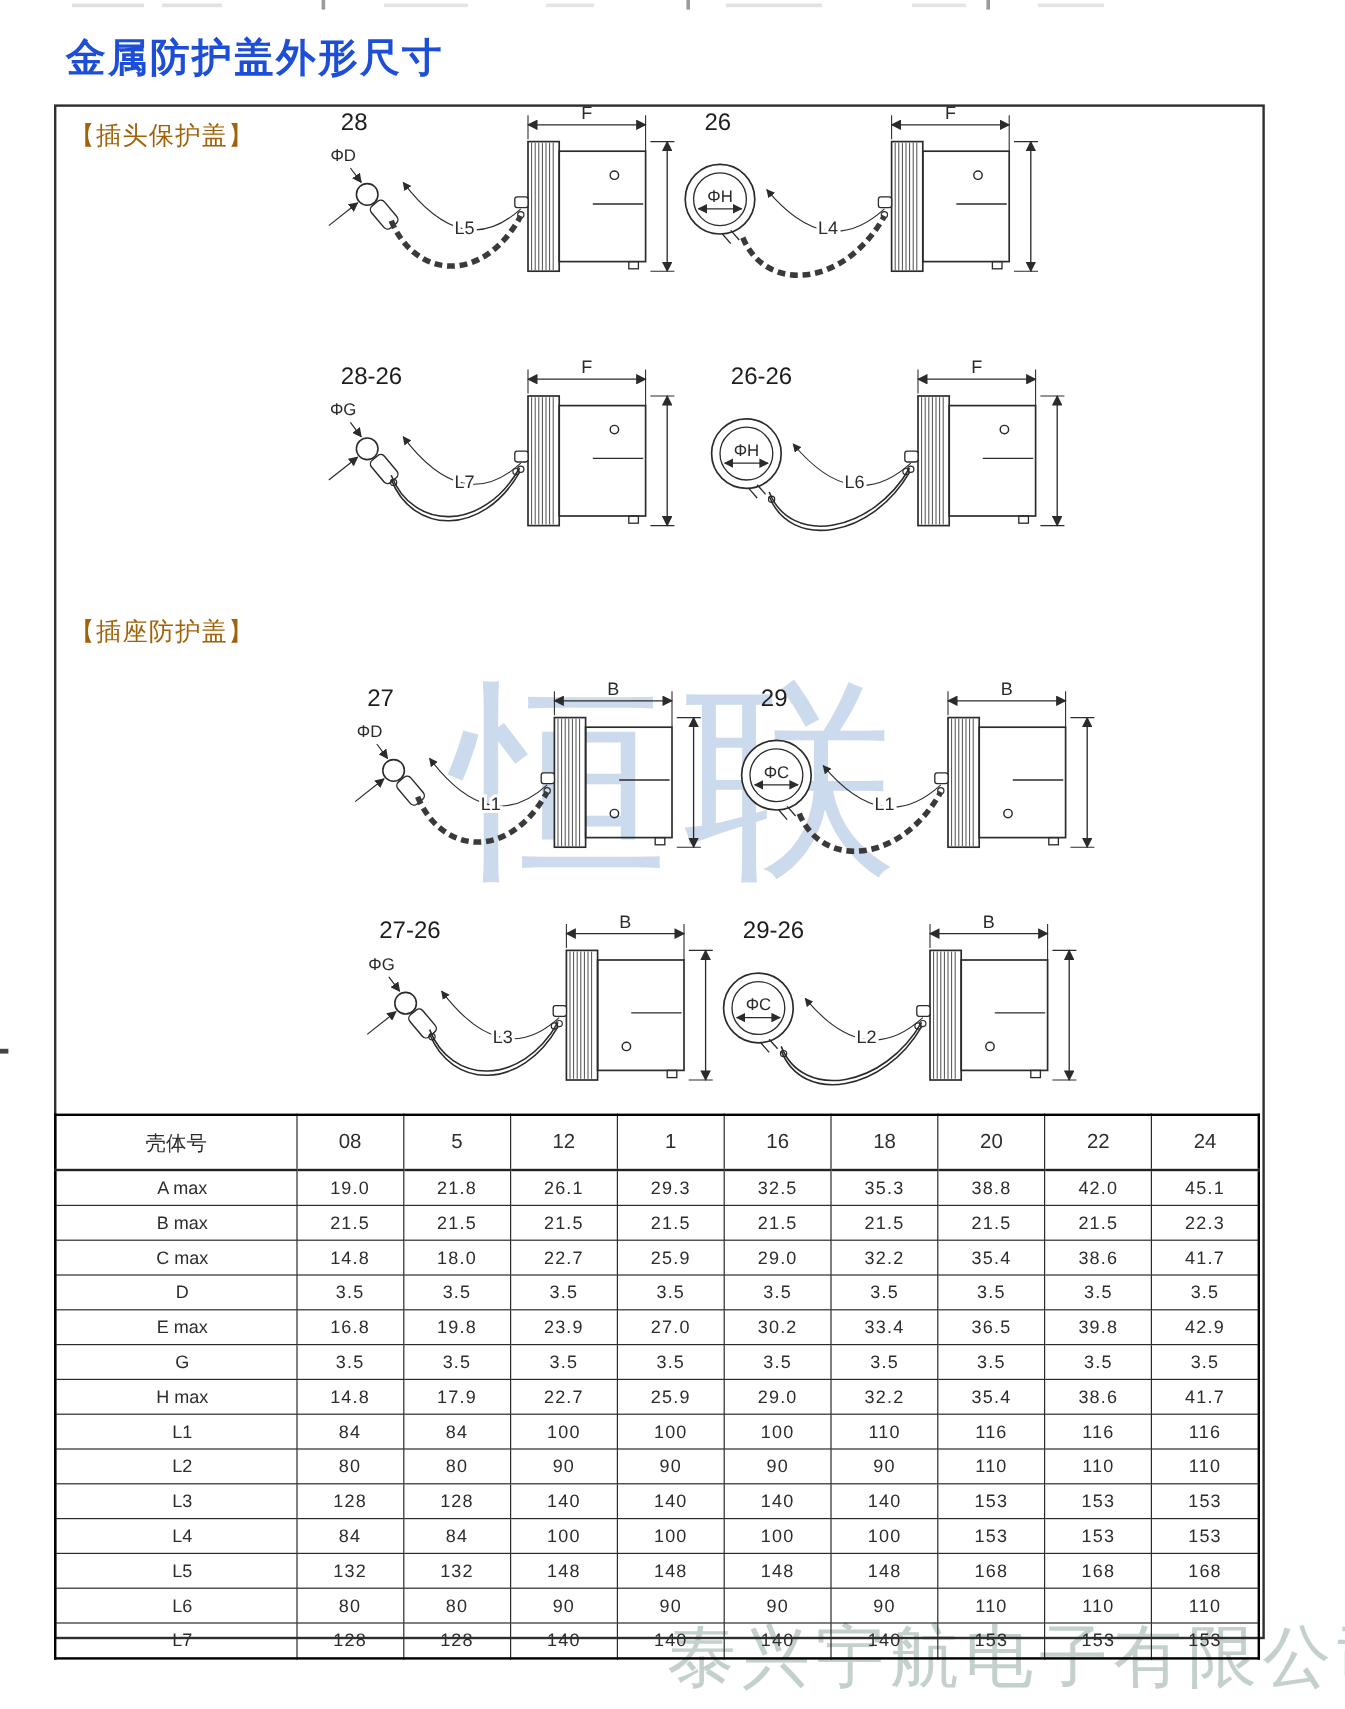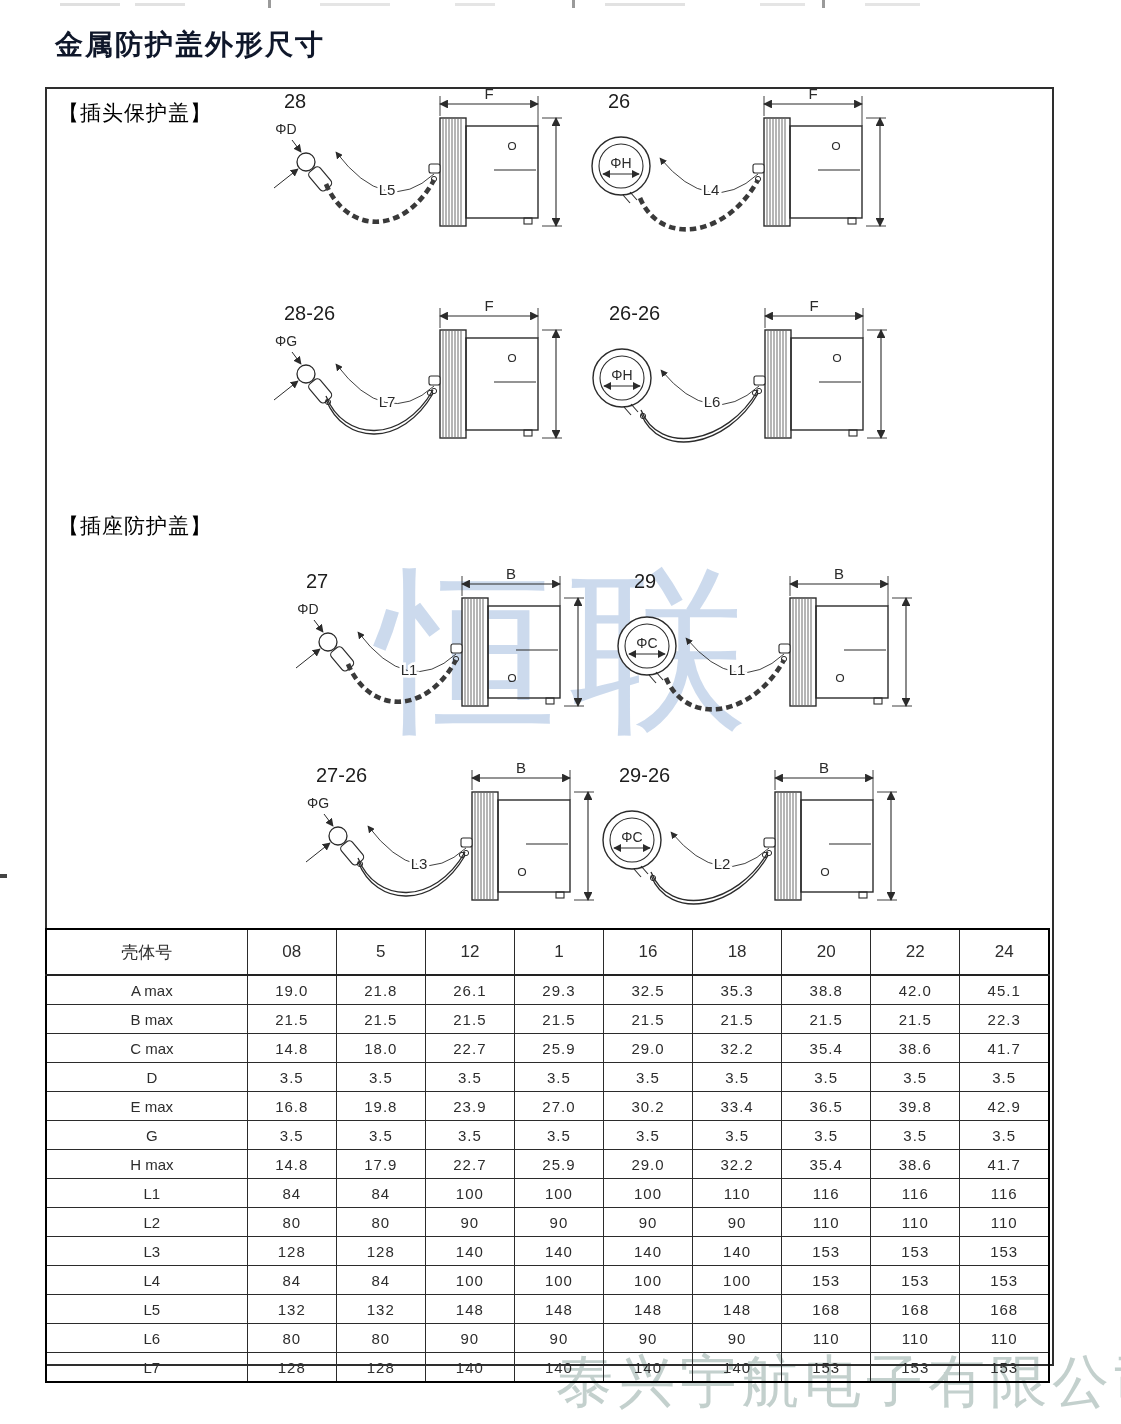--- a/index.html
+++ b/index.html
@@ -1,27 +1,27 @@
 <!DOCTYPE html>
 <html><head>
 <meta charset="utf-8">
 <style>
   html,body{margin:0;padding:0;background:#fff;}
   .page{position:relative;width:1121px;height:1424px;background:#ffffff;overflow:hidden;
         font-family:"Liberation Sans", sans-serif;color:#222;}
   .artifact{position:absolute;background:#c6c6c6;z-index:1;}
-  .title{position:absolute;left:55px;top:26px;font-size:28px;font-weight:bold;
-         letter-spacing:2px;color:#0f172a;z-index:2;}
+  .title{position:absolute;left:55px;top:26px;font-size:33px;font-weight:bold;
+         letter-spacing:2px;color:#1d4ed8;z-index:2;}
   .outer-box{position:absolute;left:45px;top:87px;width:1005px;height:1275px;
              border:2px solid #2e2e2e;z-index:1;}
-  .section-label{position:absolute;font-size:21px;color:#000000;letter-spacing:1px;z-index:2;}
+  .section-label{position:absolute;font-size:21px;color:#a16207;letter-spacing:1px;z-index:2;}
   .sec-plug{left:58px;top:99px;}
   .sec-socket{left:58px;top:512px;text-align:right;}
   .dg{position:absolute;width:320px;height:178px;z-index:2;}
-  .dg0{left:250px;top:86px;}  .dg1{left:574px;top:86px;}
+  .dg0{left:250px;top:86px;}  .dg1{left:553px;top:86px;}
   .dg2{left:250px;top:298px;} .dg3{left:575px;top:298px;}
   .dg4{left:272px;top:566px;} .dg5{left:600px;top:566px;}
   .dg6{left:282px;top:760px;} .dg7{left:585px;top:760px;}
   .dim-table{position:absolute;left:45px;top:928px;width:1005px;border-collapse:collapse;
              table-layout:fixed;z-index:2;border:2px solid #000000;}
   .dim-table th,.dim-table td{border:1px solid #2b2b2b;text-align:center;vertical-align:middle;
              font-weight:normal;color:#2d2d2d;padding:0;background:transparent;}
   .dim-table thead th{height:44px;font-size:17px;border-bottom:2px solid #222;}
   .dim-table tbody th{font-size:15px;padding-left:10px;}
   .dim-table tbody td{height:28px;font-size:15px;letter-spacing:1px;}

